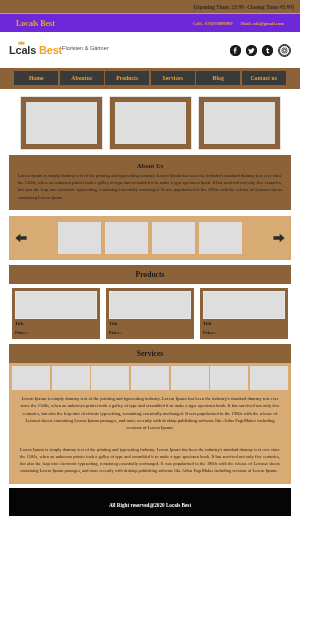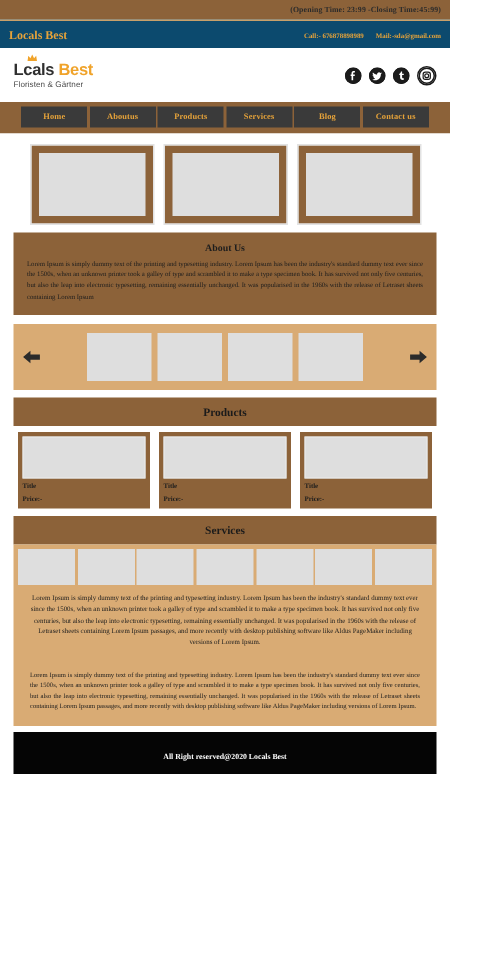--- a/index.html
+++ b/index.html
@@ -7,31 +7,31 @@
        font-family:"Liberation Serif", serif;
        -webkit-font-smoothing:none;}
   .page{width:300px;height:643px;position:relative;background:#ffffff;}
 
   
   .topbar{height:13px;background:#8c6239;display:flex;align-items:center;
           justify-content:flex-end;padding-right:6px;box-sizing:border-box;}
   .topbar-text{color:#2b2b2b;font-size:5.2px;font-weight:bold;letter-spacing:.1px;}
 
   
-  .brandbar{height:19px;background:#0c4a6e;display:flex;align-items:center;
-            justify-content:space-between;padding:0 6px;box-sizing:border-box;
+  .brandbar{height:19px;background:#6d28d9;display:flex;align-items:center;
+            justify-content:space-between;padding:0 16px;box-sizing:border-box;
             border-top:1px solid #c8a06a;}
   .brandbar-title{color:#e6a33a;font-size:8px;font-weight:bold;}
   .brandbar-contact{display:flex;gap:8px;}
   .brandbar-contact span{color:#e6a33a;font-size:4.6px;font-weight:bold;}
 
   
   .logorow{height:36px;background:#ffffff;display:flex;align-items:center;
            justify-content:space-between;padding:0 9px;box-sizing:border-box;}
-  .logo-wrap{display:flex;flex-direction:column;justify-content:center;}
+  .logo-wrap{display:flex;flex-direction:row;justify-content:center;}
   .logo-main{position:relative;font-size:11px;font-weight:bold;line-height:12px;
              font-family:"Liberation Sans", sans-serif;color:#2f2f2f;letter-spacing:-.2px;}
   .logo-main .accent{color:#f0a32a;}
   .crown{position:absolute;left:8.5px;top:-4.5px;width:7px;height:5px;}
   .logo-sub{font-size:5.4px;color:#4a4a4a;font-family:"Liberation Sans", sans-serif;
             margin-top:1px;letter-spacing:.05px;}
   .socials{display:flex;gap:5px;align-items:center;}
   .soc{width:11px;height:11px;border-radius:50%;background:#1b1b1b;color:#fff;
        display:flex;align-items:center;justify-content:center;font-size:7px;
        font-family:"Liberation Sans", sans-serif;font-weight:bold;line-height:1;}

